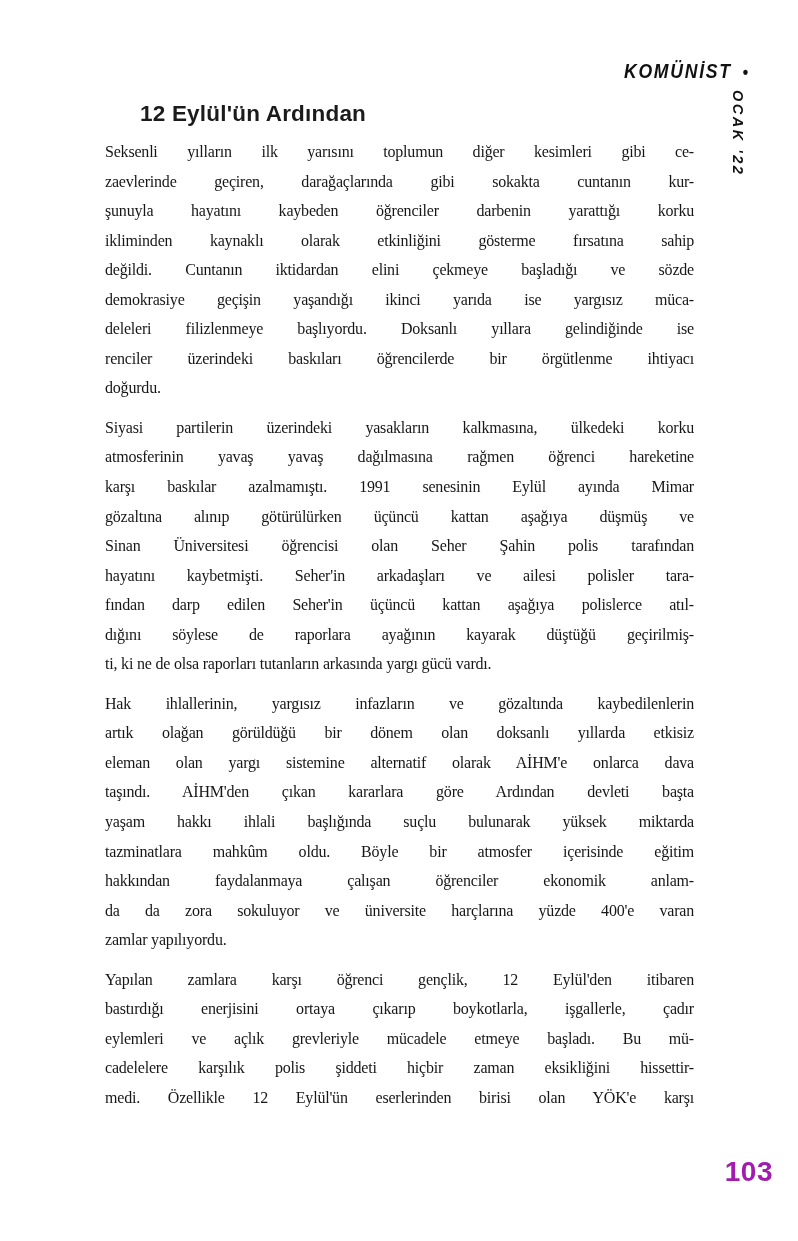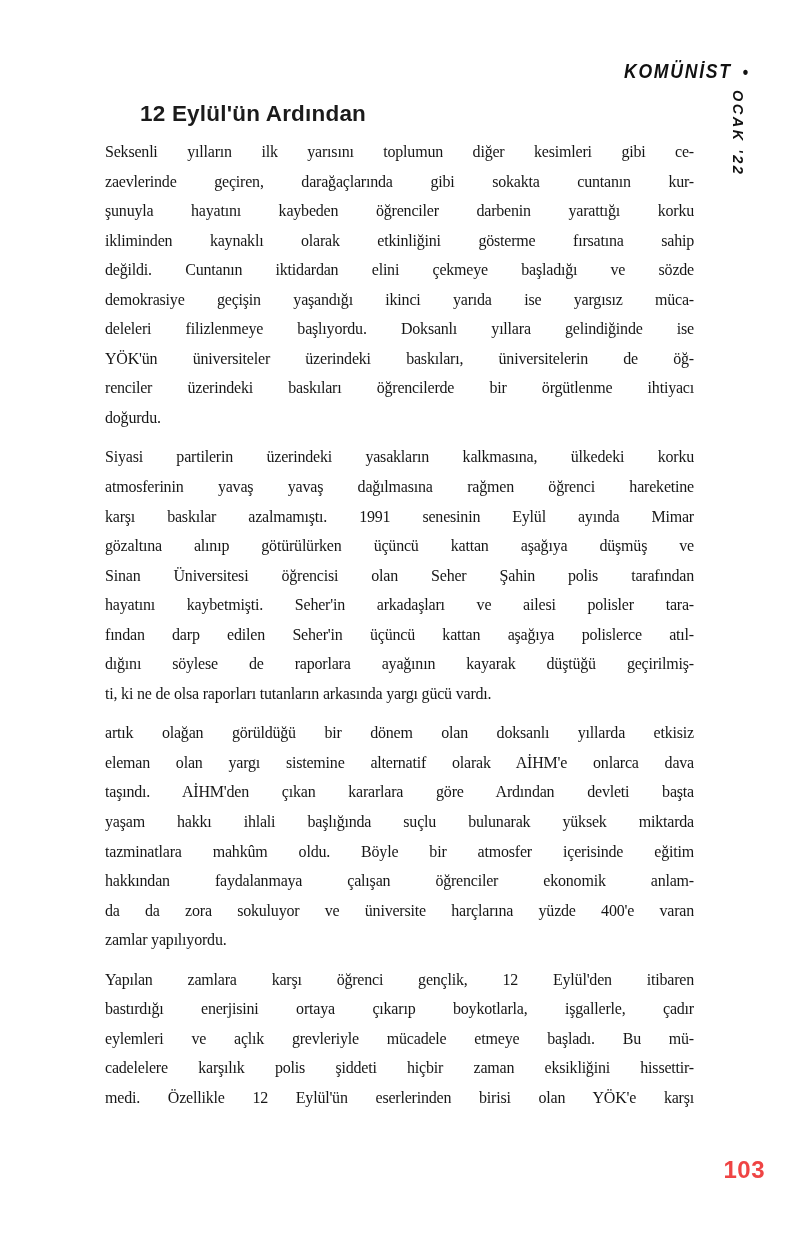--- a/index.html
+++ b/index.html
@@ -81,27 +81,27 @@
     text-align: justify;
     text-align-last: justify;
     white-space: normal;
     color: #161616;
   }
   .line.last { text-align-last: start; }
 
   
   .pagenum {
     position: absolute;
-    right: 33px;
+    right: 25px;
     top: 1156px;
     font-family: "Liberation Sans", sans-serif;
     font-weight: 700;
-    font-size: 24px;
+    font-size: 28px;
     letter-spacing: 0.5px;
-    color: #ef4444;
+    color: #a21caf;
   }
 </style>
 </head>
 <body>
 
 <div class="page">
 
   <div class="masthead">
     <span>KOMÜNİST</span>
     <span class="bullet">•</span>
@@ -113,36 +113,36 @@
     <h1 class="heading">12 Eylül'ün Ardından</h1>
     <div id="article-body">
         <div class="para">
           <div class="line">Seksenli yılların ilk yarısını toplumun diğer kesimleri gibi ce-</div>
           <div class="line">zaevlerinde geçiren, darağaçlarında gibi sokakta cuntanın kur-</div>
           <div class="line">şunuyla hayatını kaybeden öğrenciler darbenin yarattığı korku</div>
           <div class="line">ikliminden kaynaklı olarak etkinliğini gösterme fırsatına sahip</div>
           <div class="line">değildi. Cuntanın iktidardan elini çekmeye başladığı ve sözde</div>
           <div class="line">demokrasiye geçişin yaşandığı ikinci yarıda ise yargısız müca-</div>
           <div class="line">deleleri filizlenmeye başlıyordu. Doksanlı yıllara gelindiğinde ise</div>
-          <div class="line">YÖK'ün üniversiteler üzerindeki baskıları, üniversitelerin de öğ-</div>
           <div class="line">renciler üzerindeki baskıları öğrencilerde bir örgütlenme ihtiyacı</div>
           <div class="line last">doğurdu.</div>
         </div>
         <div class="para">
           <div class="line">Siyasi partilerin üzerindeki yasakların kalkmasına, ülkedeki korku</div>
           <div class="line">atmosferinin yavaş yavaş dağılmasına rağmen öğrenci hareketine</div>
           <div class="line">karşı baskılar azalmamıştı. 1991 senesinin Eylül ayında Mimar</div>
           <div class="line">gözaltına alınıp götürülürken üçüncü kattan aşağıya düşmüş ve</div>
           <div class="line">Sinan Üniversitesi öğrencisi olan Seher Şahin polis tarafından</div>
           <div class="line">hayatını kaybetmişti. Seher'in arkadaşları ve ailesi polisler tara-</div>
           <div class="line">fından darp edilen Seher'in üçüncü kattan aşağıya polislerce atıl-</div>
           <div class="line">dığını söylese de raporlara ayağının kayarak düştüğü geçirilmiş-</div>
           <div class="line last">ti, ki ne de olsa raporları tutanların arkasında yargı gücü vardı.</div>
         </div>
         <div class="para">
+          <div class="line">Hak ihlallerinin, yargısız infazların ve gözaltında kaybedilenlerin</div>
           <div class="line">artık olağan görüldüğü bir dönem olan doksanlı yıllarda etkisiz</div>
           <div class="line">eleman olan yargı sistemine alternatif olarak AİHM'e onlarca dava</div>
           <div class="line">taşındı. AİHM'den çıkan kararlara göre Ardından devleti başta</div>
           <div class="line">yaşam hakkı ihlali başlığında suçlu bulunarak yüksek miktarda</div>
           <div class="line">tazminatlara mahkûm oldu. Böyle bir atmosfer içerisinde eğitim</div>
           <div class="line">hakkından faydalanmaya çalışan öğrenciler ekonomik anlam-</div>
           <div class="line">da da zora sokuluyor ve üniversite harçlarına yüzde 400'e varan</div>
           <div class="line last">zamlar yapılıyordu.</div>
         </div>
         <div class="para">

